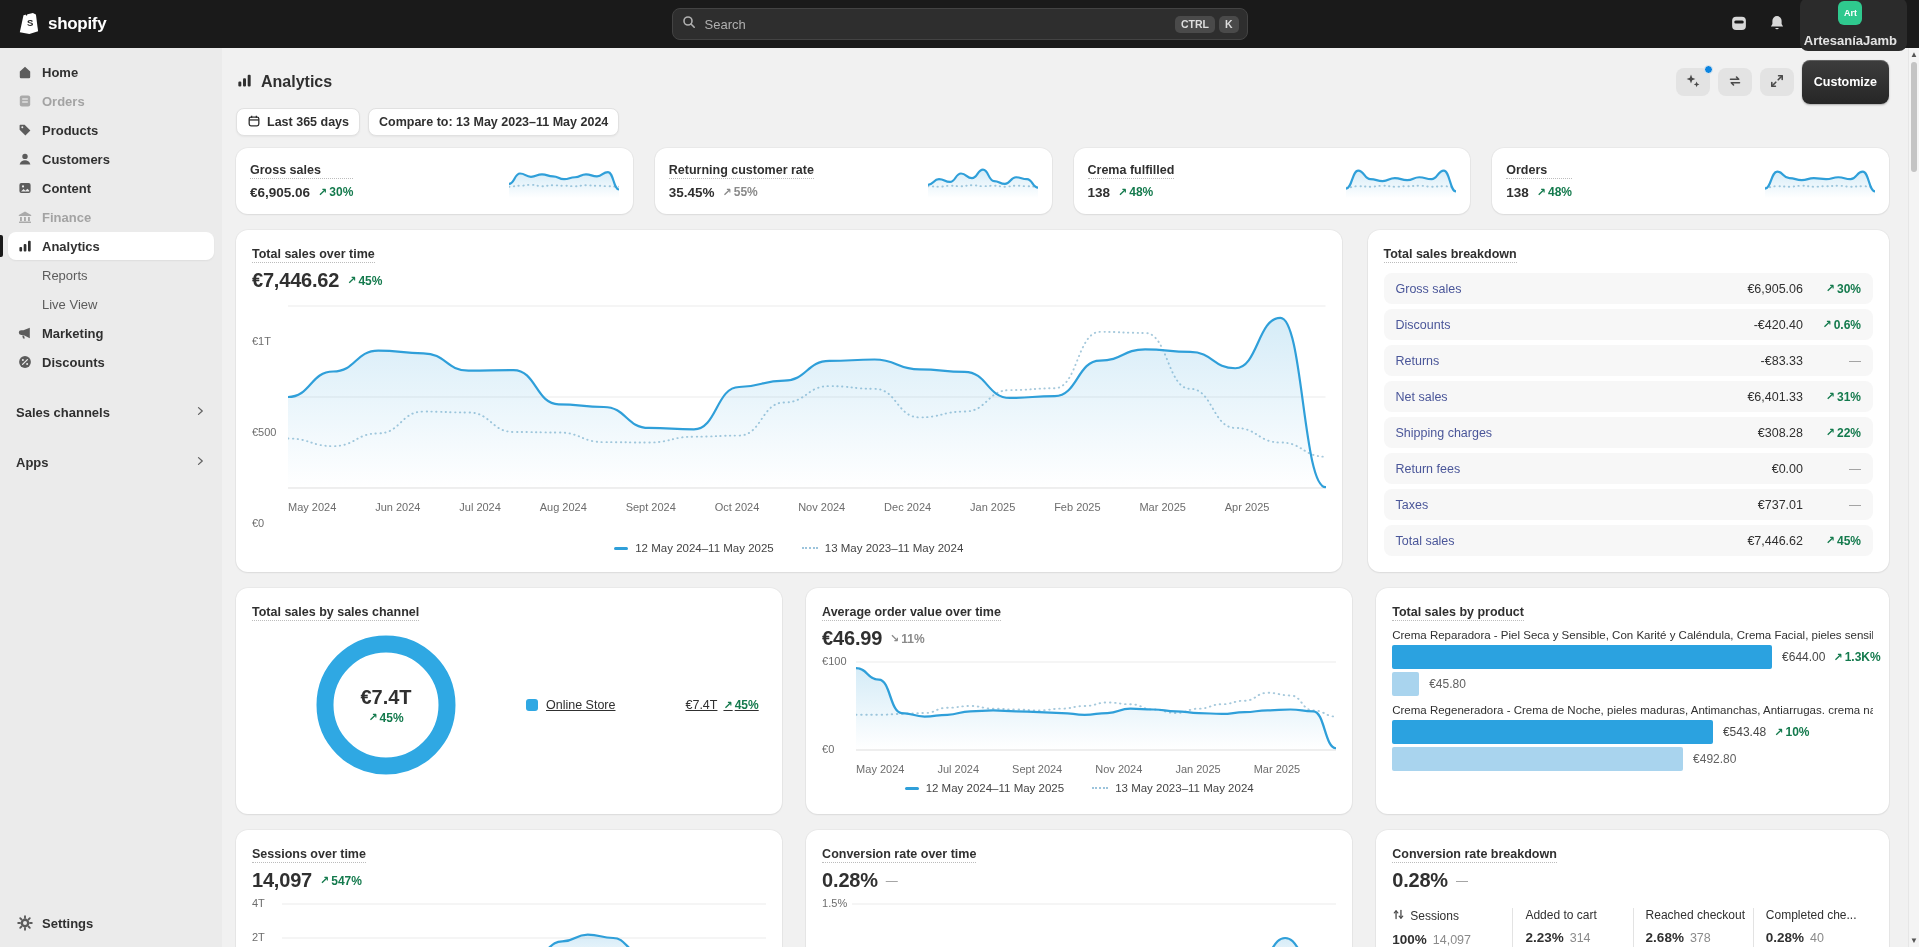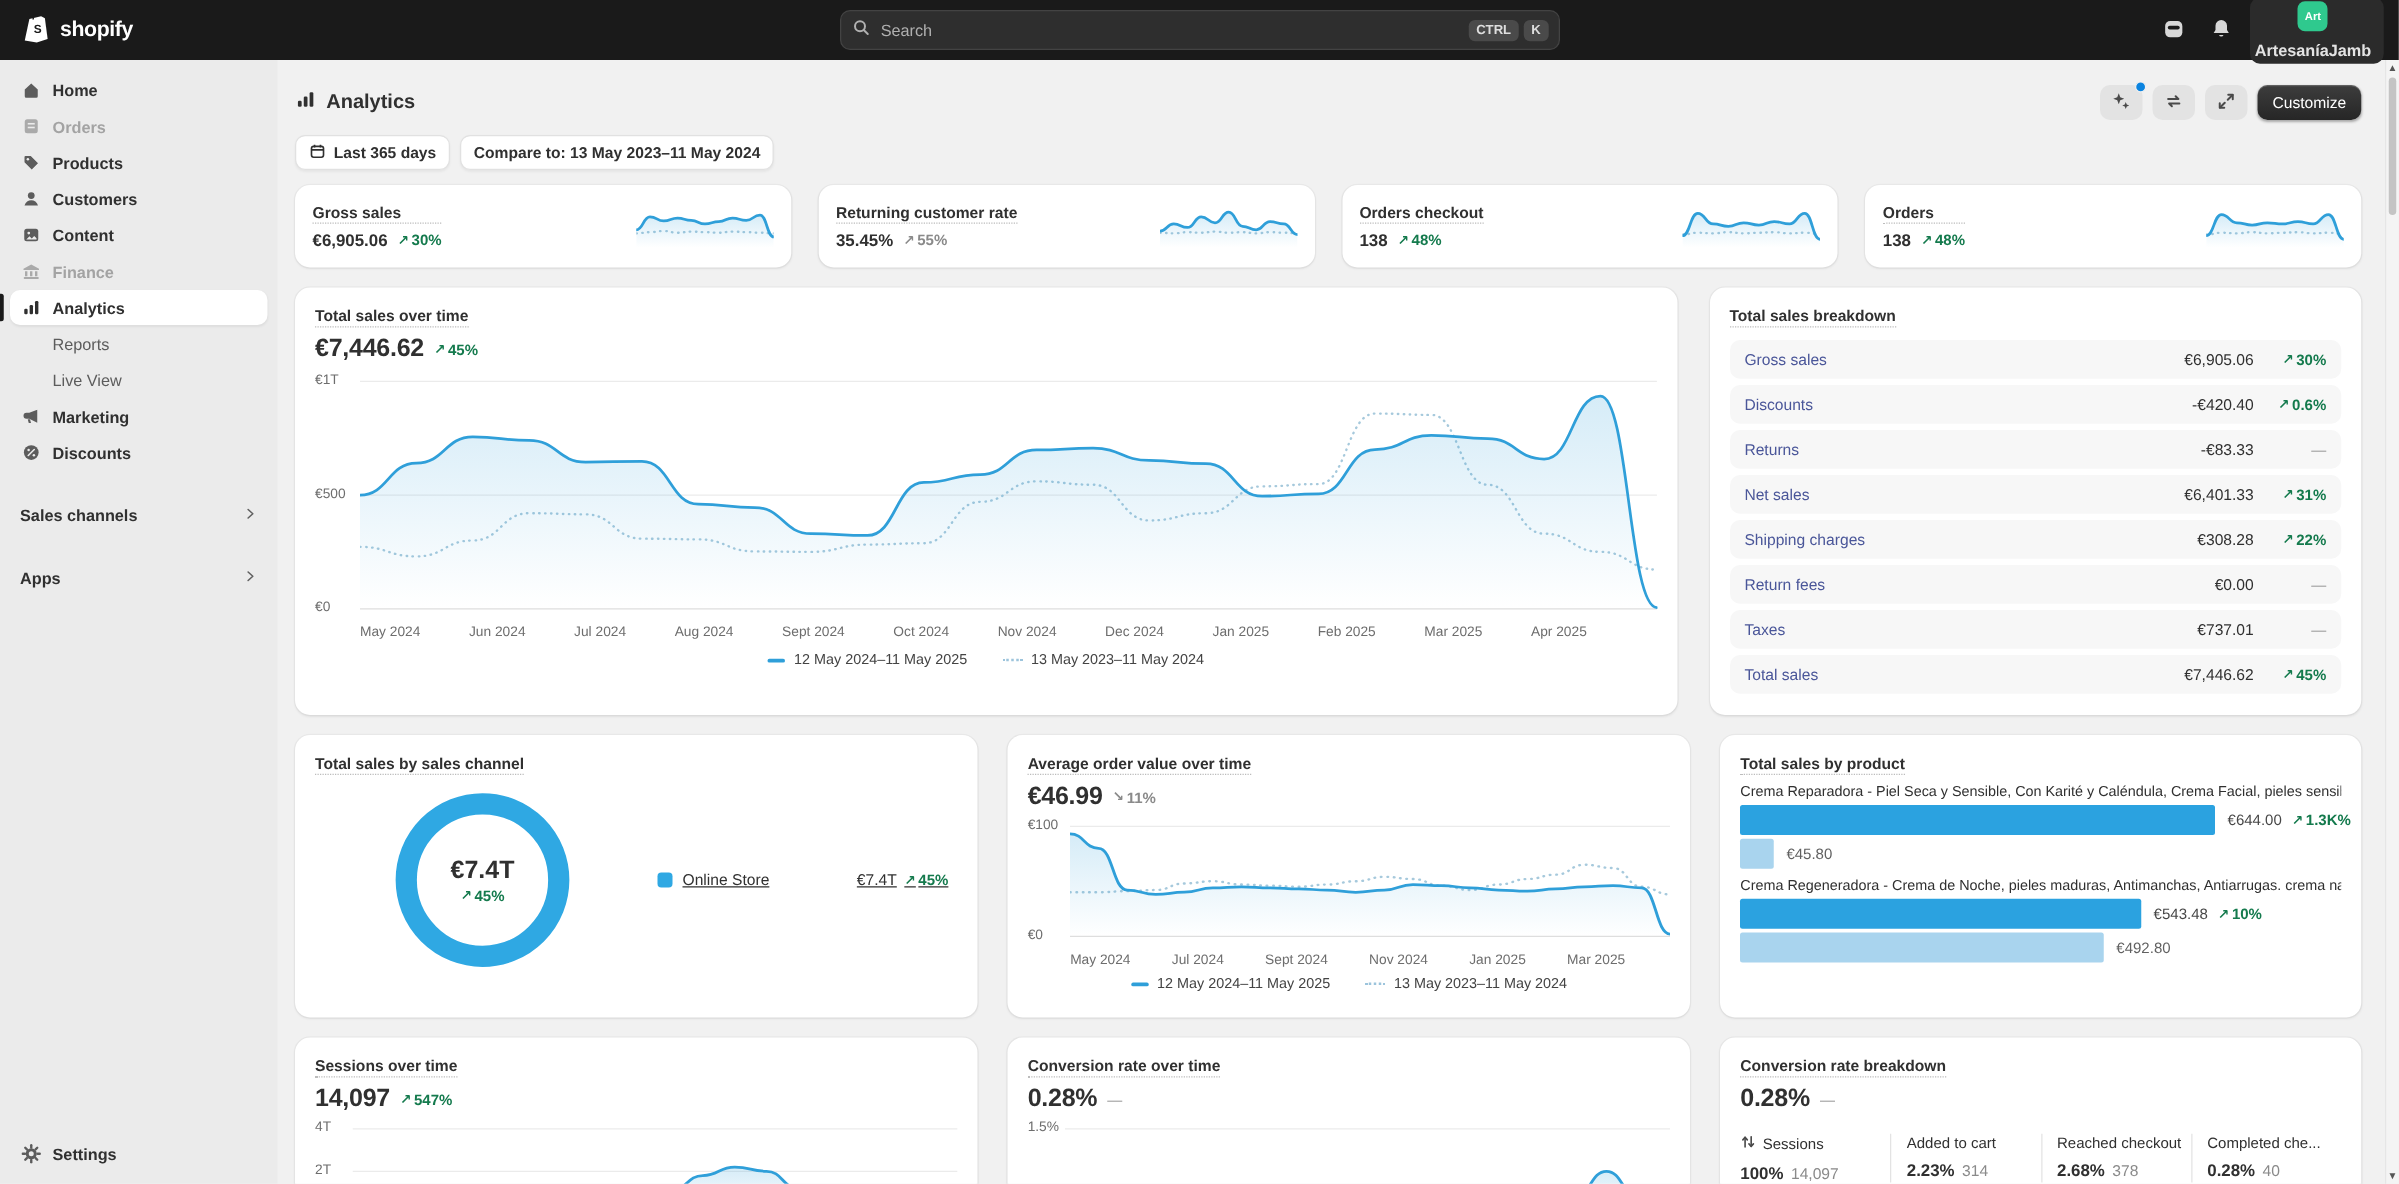--- a/index.html
+++ b/index.html
@@ -49,22 +49,22 @@
   
   .main{position:absolute;left:222px;top:48px;right:0;bottom:0;padding:18px 30px 0 14px;overflow:hidden;}
   .header-row{display:flex;align-items:center;justify-content:space-between;height:32px;margin-bottom:10px;}
   .page-title{display:flex;align-items:center;gap:8px;}
   .page-title h1{font-size:16px;font-weight:700;}
   .header-actions{display:flex;align-items:center;gap:8px;}
   .hdr-iconbtn{position:relative;width:34px;height:28px;border-radius:8px;background:#e3e3e3;
     border:none;display:flex;align-items:center;justify-content:center;cursor:pointer;}
   .notif-dot{position:absolute;top:-3px;right:-3px;width:9px;height:9px;border-radius:50%;
     background:#0b84e0;border:1.5px solid #f1f1f1;}
-  .customize-btn{height:28px;padding:0 12px;border-radius:8px;border:none;cursor:pointer;
-    background:linear-gradient(#3d3d3d,#262626);color:#fff;font-size:12.5px;font-weight:400;
+  .customize-btn{height:44px;padding:0 12px;border-radius:8px;border:none;cursor:pointer;
+    background:linear-gradient(#3d3d3d,#262626);color:#fff;font-size:12.5px;font-weight:700;
     box-shadow:inset 0 1px 0 rgba(255,255,255,.18), 0 1px 2px rgba(0,0,0,.3);text-align:center;}
   .filter-row{display:flex;gap:8px;margin-bottom:12px;}
   .filter-btn{height:28px;display:flex;align-items:center;gap:6px;padding:0 10px;background:#fff;
     border:1px solid #e1e1e1;border-radius:8px;font-size:12.5px;font-weight:600;color:#303030;
     cursor:pointer;box-shadow:0 1px 2px rgba(0,0,0,.05);}
 
   .card{background:#fff;border-radius:12px;box-shadow:0 1px 2px rgba(26,26,26,.07),
     0 0 0 1px rgba(0,0,0,.03);padding:14px 16px;}
   .card-title{display:inline-block;font-size:12.5px;font-weight:700;color:#303030;
     border-bottom:1px dotted #bcbcbc;padding-bottom:1px;cursor:pointer;white-space:nowrap;}
@@ -434,21 +434,21 @@
               <stop offset="1" stop-color="rgba(47,159,217,0)"></stop>
             </linearGradient>
           </defs>
           <path d="M0,25.214285714285715 C5.5,25.214285714285715 5.5,25.685714285714287 11,25.685714285714287 C16.5,25.685714285714287 16.5,24.742857142857144 22,24.742857142857144 C27.5,24.742857142857144 27.5,25.214285714285715 33,25.214285714285715 C38.5,25.214285714285715 38.5,24.271428571428572 44,24.271428571428572 C49.5,24.271428571428572 49.5,25.214285714285715 55,25.214285714285715 C60.5,25.214285714285715 60.5,24.742857142857144 66,24.742857142857144 C71.5,24.742857142857144 71.5,25.685714285714287 77,25.685714285714287 C82.5,25.685714285714287 82.5,24.742857142857144 88,24.742857142857144 C93.5,24.742857142857144 93.5,25.214285714285715 99,25.214285714285715 C104.5,25.214285714285715 104.5,25.685714285714287 110,25.685714285714287" fill="none" stroke="#a6c9dc" stroke-width="1.9" stroke-linecap="round" stroke-dasharray="0.4 4.4"></path>
           <path d="M0,23.8 C5.5,23.8 5.5,18.142857142857142 11,18.142857142857142 C16.5,18.142857142857142 16.5,20.971428571428568 22,20.971428571428568 C27.5,20.971428571428568 27.5,12.485714285714284 33,12.485714285714284 C38.5,12.485714285714284 38.5,17.200000000000003 44,17.200000000000003 C49.5,17.200000000000003 49.5,8.714285714285715 55,8.714285714285715 C60.5,8.714285714285715 60.5,20.02857142857143 66,20.02857142857143 C71.5,20.02857142857143 71.5,22.857142857142858 77,22.857142857142858 C82.5,22.857142857142858 82.5,16.25714285714286 88,16.25714285714286 C93.5,16.25714285714286 93.5,18.142857142857142 99,18.142857142857142 C104.5,18.142857142857142 104.5,26.62857142857143 110,26.62857142857143 L110,37 L0,37 Z" fill="url(#spark-1-g)"></path>
           <path d="M0,23.8 C5.5,23.8 5.5,18.142857142857142 11,18.142857142857142 C16.5,18.142857142857142 16.5,20.971428571428568 22,20.971428571428568 C27.5,20.971428571428568 27.5,12.485714285714284 33,12.485714285714284 C38.5,12.485714285714284 38.5,17.200000000000003 44,17.200000000000003 C49.5,17.200000000000003 49.5,8.714285714285715 55,8.714285714285715 C60.5,8.714285714285715 60.5,20.02857142857143 66,20.02857142857143 C71.5,20.02857142857143 71.5,22.857142857142858 77,22.857142857142858 C82.5,22.857142857142858 82.5,16.25714285714286 88,16.25714285714286 C93.5,16.25714285714286 93.5,18.142857142857142 99,18.142857142857142 C104.5,18.142857142857142 104.5,26.62857142857143 110,26.62857142857143" fill="none" stroke="#2f9fd9" stroke-width="2.2" stroke-linecap="round"></path>
         </svg>
       </section>
       <section class="card kpi-card">
         <div class="kpi-left">
-          <span class="card-title">Orders checkout</span>
+          <span class="card-title">Crema fulfilled</span>
           <span class="kpi-value-row">
             <span class="kpi-value">138</span>
             <span class="delta pos"><span class="arr">↗</span>48%</span>
           </span>
         </div>
         <svg class="kpi-spark" id="spark-2" width="110" height="40" viewBox="0 0 110 40">
           <defs>
             <linearGradient id="spark-2-g" x1="0" y1="0" x2="0" y2="1">
               <stop offset="0" stop-color="rgba(47,159,217,0.20)"></stop>
               <stop offset="1" stop-color="rgba(47,159,217,0)"></stop>
@@ -484,21 +484,21 @@
   <div class="row-main">
     <section class="card chart-card-main">
       <span class="card-title">Total sales over time</span>
       <div class="big-row">
         <span class="big-value">€7,446.62</span>
         <span class="delta">
             <span class="delta pos"><span class="arr">↗</span>45%</span>
           </span>
       </div>
       <div class="chart-wrap">
-        <div class="ylabels" id="yl-main" style="width:36px;height:200px;">
+        <div class="ylabels" id="yl-main" style="width:36px;height:200px;margin-top:36px;">
             <span style="top:3px">€1T</span>
             <span style="top:94px">€500</span>
             <span style="top:185px">€0</span>
           </div>
         <div class="plot">
           <svg id="svg-main" viewBox="0 0 1042 200" height="200" preserveAspectRatio="none">
               <defs>
                 <linearGradient id="svg-main-g" x1="0" y1="0" x2="0" y2="1">
                   <stop offset="0" stop-color="rgba(47,159,217,0.20)"></stop>
                   <stop offset="1" stop-color="rgba(47,159,217,0)"></stop>

